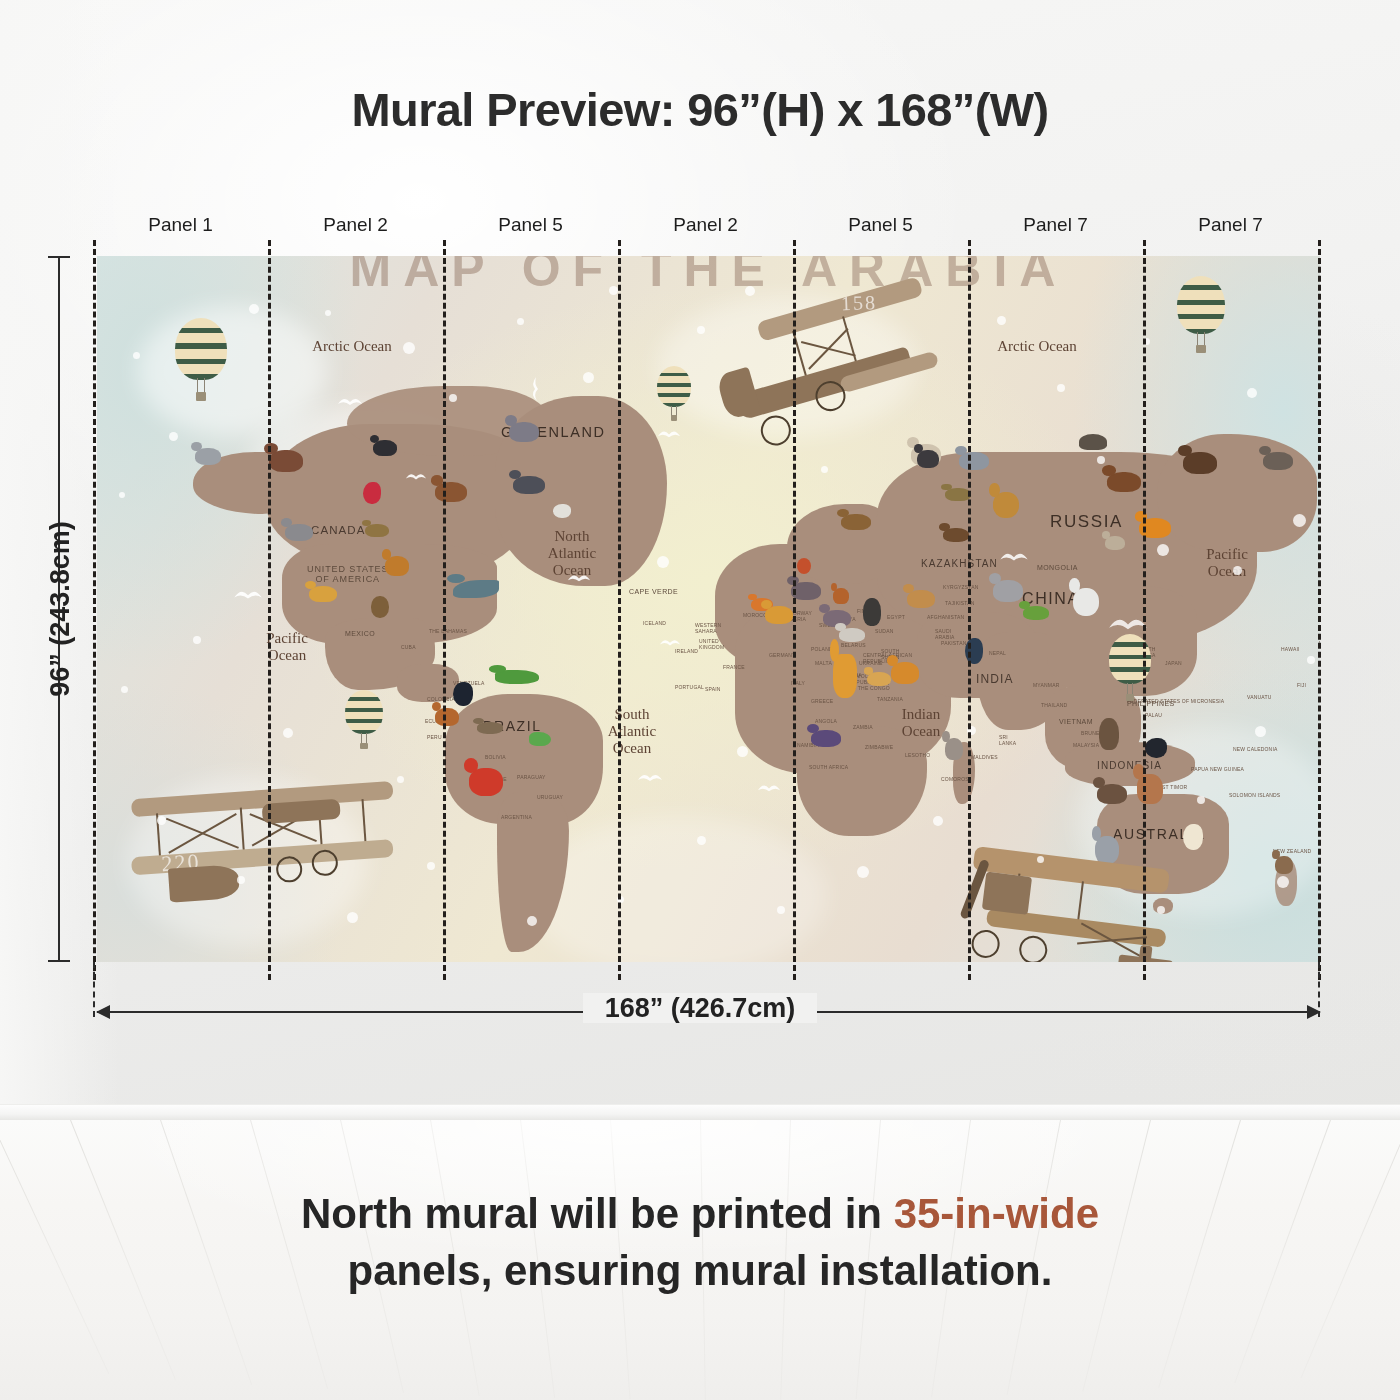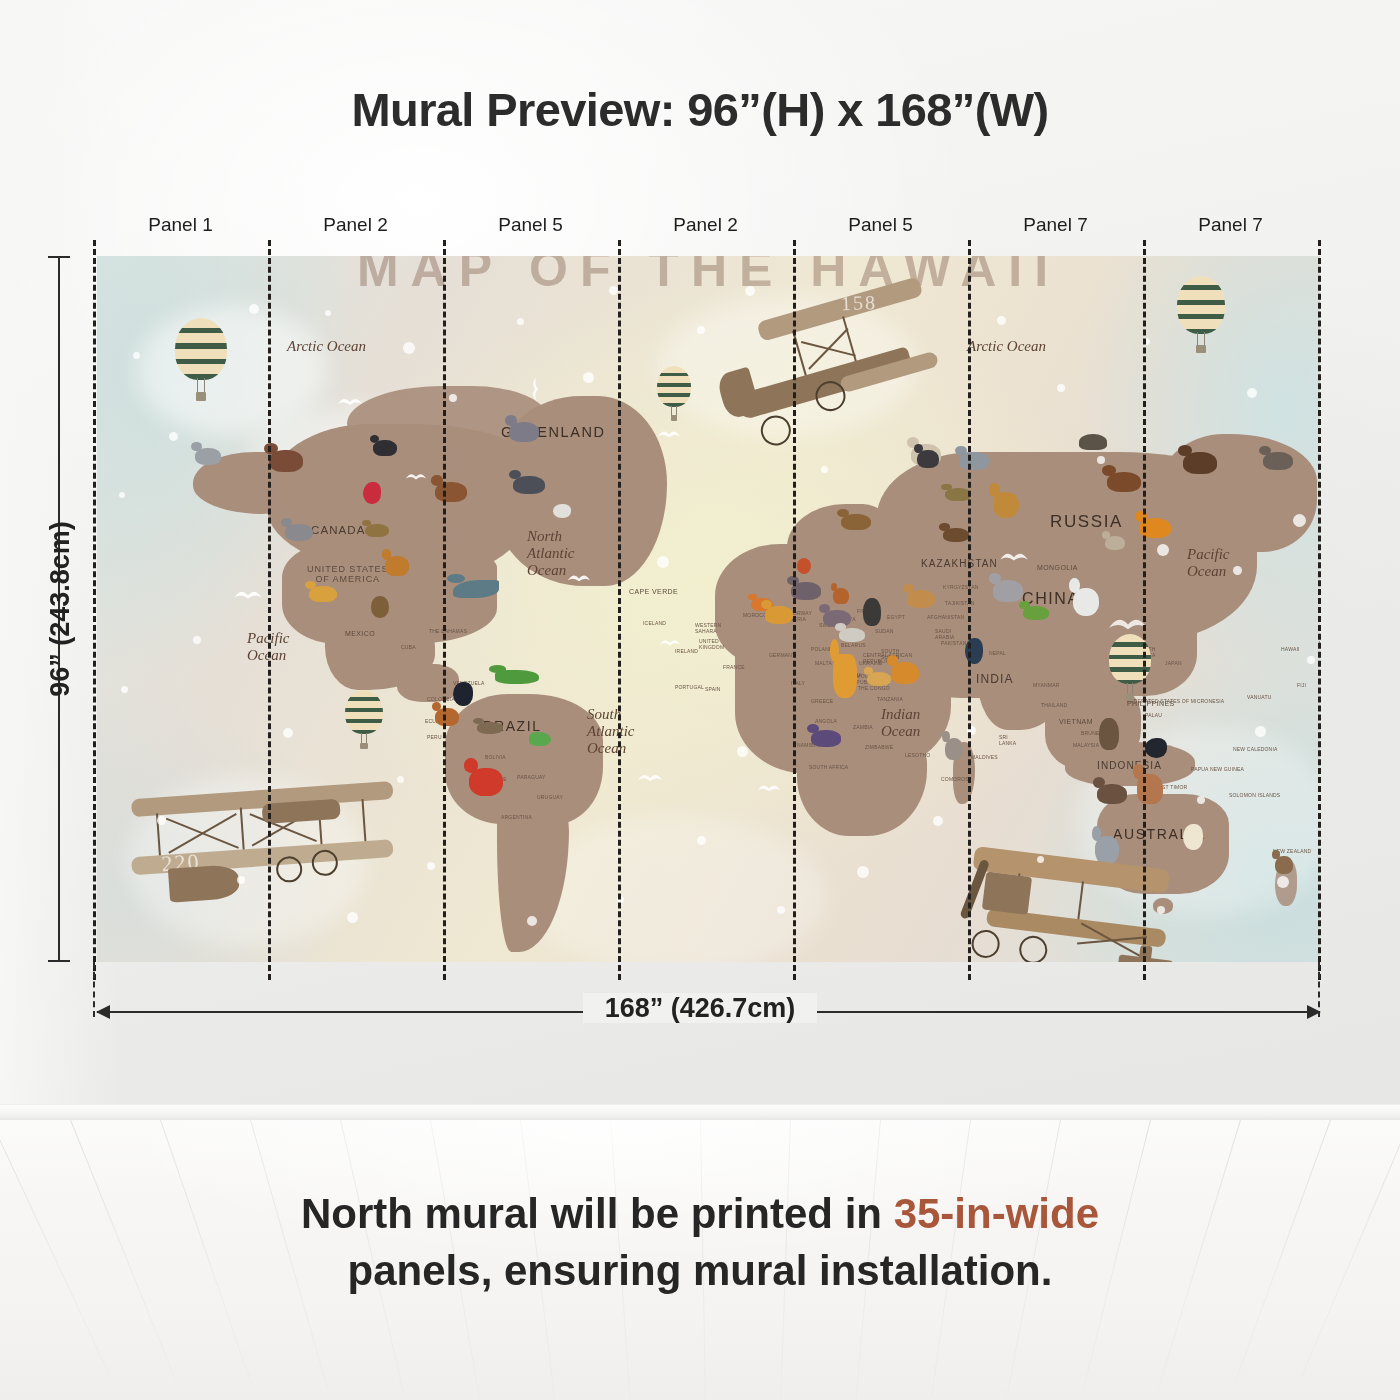--- a/index.html
+++ b/index.html
@@ -77,22 +77,22 @@
 
   
   .land { position:absolute; background:#a98e7c; }
 
   
   .cl { position:absolute; color:#4a3a30; font-size:11.5px; letter-spacing:1.1px; white-space:nowrap; }
   .cl.big { font-size:14.5px; letter-spacing:1.6px; color:#3d2f26; }
   .cl.sm  { font-size:7px; letter-spacing:.4px; color:#5d4a3c; }
   .cl.xs  { font-size:5px; letter-spacing:.2px; color:#6a5445; }
   .ocean {
-    position:absolute; font-family:"Liberation Serif", serif; font-style:italic;
-    color:#5d4334; font-size:15px; line-height:1.12; white-space:pre-line; text-align:left;
+    position:absolute; font-family:"Liberation Serif", serif; 
+    color:#5d4334; font-size:15px; line-height:1.12; white-space:pre-line; text-align:center;
   }
 
   
   .balloon { position:absolute; }
   .balloon .env {
     width:100%; height:74%; border-radius:50% 50% 44% 44%;
     background:
       repeating-linear-gradient(180deg,
         #efe0bb 0 16%, #3e5c46 16% 25%, #efe0bb 25% 41%, #3e5c46 41% 50%,
         #efe0bb 50% 66%, #3e5c46 66% 75%, #efe0bb 75% 91%, #3e5c46 91% 100%);
@@ -165,21 +165,21 @@
     <div class="panel-label" style="left:350px">Panel 5</div>
     <div class="panel-label" style="left:525px">Panel 2</div>
     <div class="panel-label" style="left:700px">Panel 5</div>
     <div class="panel-label" style="left:875px">Panel 7</div>
     <div class="panel-label" style="left:1050px">Panel 7</div>
   </div>
 
   <div id="mural-wrap">
     <div id="mural">
 
-      <div id="mural-title">MAP OF THE HAWAII</div>
+      <div id="mural-title">MAP OF THE ARABIA</div>
 
       <div class="cloud" style="left:40px;top:50px;width:190px;height:130px;"></div>
       <div class="cloud" style="left:150px;top:150px;width:230px;height:120px;background:rgba(255,255,255,.42)"></div>
       <div class="cloud" style="left:560px;top:40px;width:260px;height:140px;background:rgba(255,255,255,.34)"></div>
       <div class="cloud" style="left:980px;top:470px;width:260px;height:190px;background:rgba(255,255,255,.3)"></div>
       <div class="cloud" style="left:30px;top:520px;width:240px;height:170px;background:rgba(255,255,255,.34)"></div>
       <div class="cloud" style="left:430px;top:560px;width:300px;height:160px;background:rgba(255,255,255,.26)"></div>
 
       <div class="land" style="left:96px;top:196px;width:120px;height:62px;border-radius:54% 34% 44% 60%/52% 40% 60% 48%;"></div>
 

